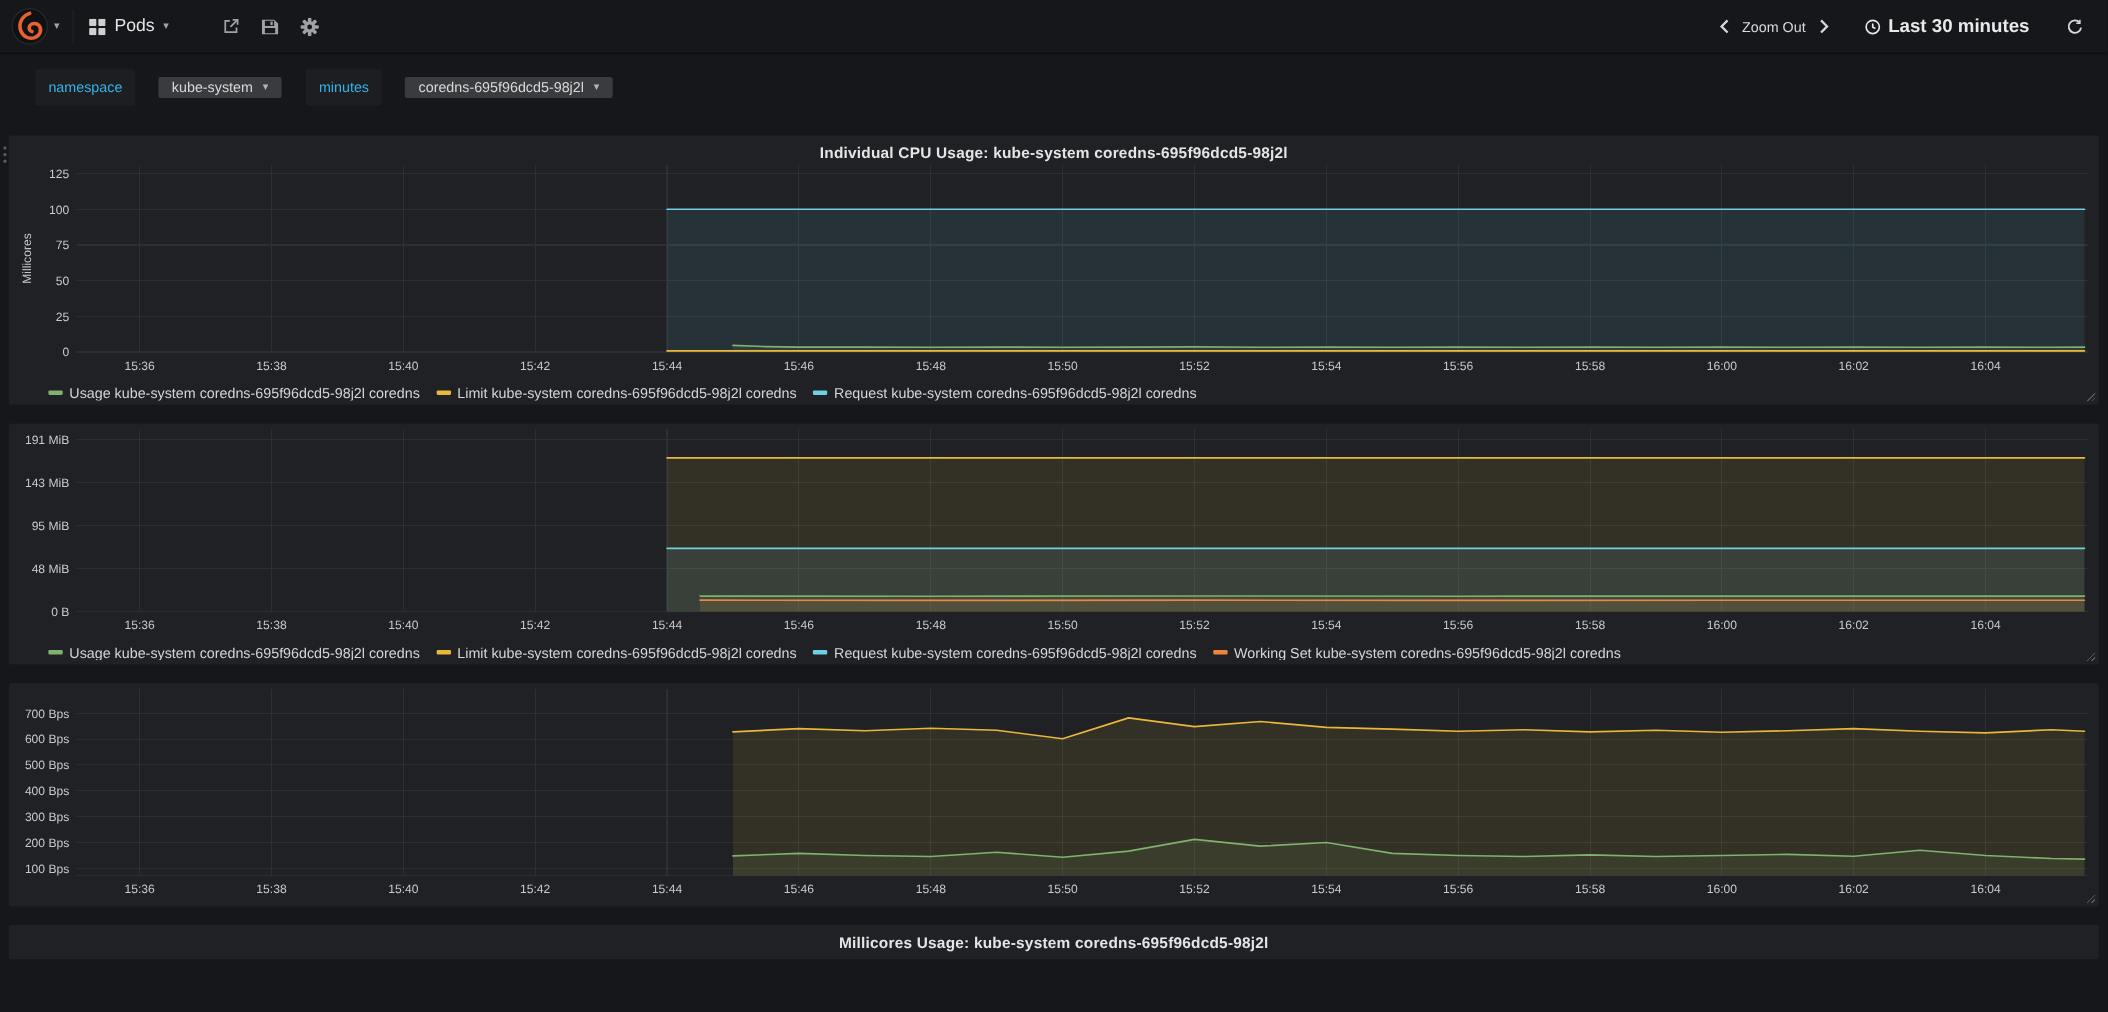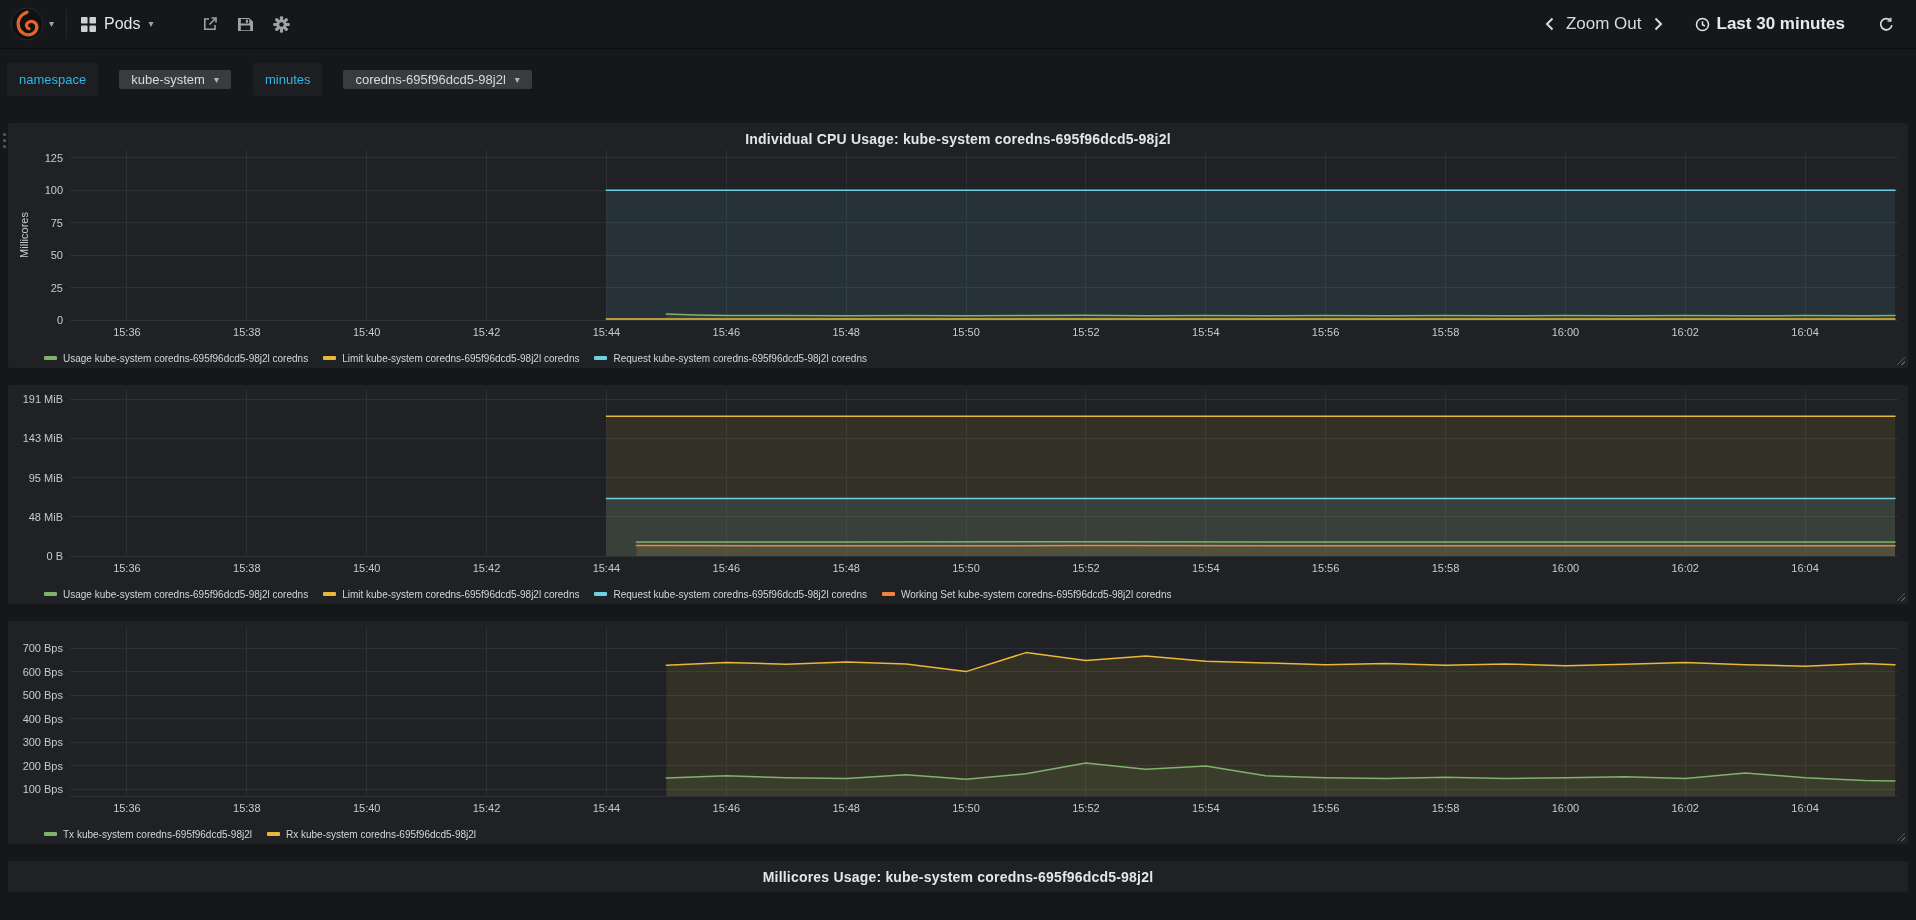--- a/index.html
+++ b/index.html
@@ -19,26 +19,26 @@
   .brand .caret { margin-left:5px; }
   .caret { font-style:normal; color:#9fa2a6; font-size:10px; line-height:1; }
   .nav-sep { width:1px; height:30px; background:#24262a; margin:0 14px 0 12px; }
   .dash-picker { display:flex; align-items:center; gap:8px; cursor:pointer; margin-right:42px; }
   .dash-picker .dash-title { font-size:16px; color:#e4e5e6; }
   .icon-btn { background:none; border:none; cursor:pointer; padding:4px 6px; margin-right:8px; display:flex; align-items:center; }
   .nav-right { margin-left:auto; display:flex; align-items:center; }
   .nav-right .icon-btn { margin:0; }
   .txt-btn {
     background:none; border:none; cursor:pointer;
-    color:#d8d9da; font-family:inherit; font-size:17px; padding:4px 6px;
+    color:#d8d9da; font-family:inherit; font-size:13px; padding:4px 6px;
     display:flex; align-items:center; gap:7px;
   }
   .time-range-btn { color:#e8e9ea; font-weight:700; font-size:17px; margin:0 22px 0 20px; }
   
-  .submenu { display:flex; align-items:center; padding:14px 0 15px 7px; }
+  .submenu { display:flex; align-items:center; padding:14px 0 15px 32px; }
   .var-group { display:flex; align-items:center; margin-right:22px; }
   .var-label {
     background:#1c1e22; color:#33b5e5; font-size:13px;
     padding:8px 12px; border-radius:2px; height:33px; display:flex; align-items:center;
   }
   .var-value {
     background:#3a3b3e; color:#d8d9da; font-size:13px;
     padding:8px 12px; border-radius:2px; height:19px; margin-left:21px;
     display:flex; align-items:center; cursor:pointer;
   }
@@ -61,21 +61,21 @@
     letter-spacing:.2px;
   }
   svg.chart { display:block; }
   svg.chart text { font-size:11px; fill:#c9cacc; font-family:"Liberation Sans", sans-serif; }
   svg.chart line.grid { stroke:#2c2f34; stroke-width:1; shape-rendering:crispEdges; }
   .legend { height:18px; margin-top:2px; padding-left:26px; white-space:nowrap; overflow:hidden; }
   .legend-item { display:inline-flex; align-items:center; margin-right:15px; cursor:pointer; }
   .legend-item .dash {
     display:inline-block; width:13px; height:4px; border-radius:1px; margin-right:6px;
   }
-  .legend-item span { font-size:10px; color:#d4d5d7; }
+  .legend-item span { font-size:13px; color:#d4d5d7; }
   .resize-handle {
     position:absolute; right:3px; bottom:3px; width:10px; height:10px; cursor:nwse-resize;
     background:repeating-linear-gradient(-45deg, rgba(0,0,0,0) 0 2px, #55575b 2px 3px);
     clip-path:polygon(100% 0, 100% 100%, 0 100%);
   }
 </style>
 </head>
 <body>
 
 <header class="navbar" data-name="navbar">
@@ -350,25 +350,18 @@
         <line x1="52" x2="1880" y1="45.9" y2="45.9" class="grid"></line>
         <text x="45" y="49.9" text-anchor="end">600 Bps</text>
         <line x1="52" x2="1880" y1="22.3" y2="22.3" class="grid"></line>
         <text x="45" y="26.3" text-anchor="end">700 Bps</text>
         <line x1="52" x2="1880" y1="170" y2="170" class="grid"></line>
         <polygon points="648.3,152.1 708.3,149.8 768.2,151.7 828.2,152.6 888.1,148.8 948.0,153.3 1008.0,147.7 1067.9,137.1 1127.8,143.2 1187.8,139.9 1247.7,149.8 1307.6,151.7 1367.6,152.6 1427.5,151.2 1487.4,152.6 1547.4,151.7 1607.3,150.7 1667.2,152.4 1727.2,147.0 1787.1,151.7 1847.0,154.5 1877.0,155.0 1877.0,170 648.3,170" fill="#7eb26d" fill-opacity="0.1"></polygon>
         <polygon points="648.3,39.3 708.3,36.4 768.2,38.3 828.2,36.0 888.1,37.9 948.0,45.6 1008.0,26.6 1067.9,34.6 1127.8,29.9 1187.8,35.3 1247.7,36.9 1307.6,38.8 1367.6,37.4 1427.5,39.3 1487.4,37.9 1547.4,39.7 1607.3,38.3 1667.2,36.4 1727.2,38.8 1787.1,40.2 1847.0,37.4 1877.0,38.8 1877.0,170 648.3,170" fill="#eab839" fill-opacity="0.1"></polygon>
         <polyline points="648.3,152.1 708.3,149.8 768.2,151.7 828.2,152.6 888.1,148.8 948.0,153.3 1008.0,147.7 1067.9,137.1 1127.8,143.2 1187.8,139.9 1247.7,149.8 1307.6,151.7 1367.6,152.6 1427.5,151.2 1487.4,152.6 1547.4,151.7 1607.3,150.7 1667.2,152.4 1727.2,147.0 1787.1,151.7 1847.0,154.5 1877.0,155.0" fill="none" stroke="#7eb26d" stroke-width="1.5" stroke-linejoin="round" stroke-linecap="round"></polyline>
         <polyline points="648.3,39.3 708.3,36.4 768.2,38.3 828.2,36.0 888.1,37.9 948.0,45.6 1008.0,26.6 1067.9,34.6 1127.8,29.9 1187.8,35.3 1247.7,36.9 1307.6,38.8 1367.6,37.4 1427.5,39.3 1487.4,37.9 1547.4,39.7 1607.3,38.3 1667.2,36.4 1727.2,38.8 1787.1,40.2 1847.0,37.4 1877.0,38.8" fill="none" stroke="#eab839" stroke-width="1.5" stroke-linejoin="round" stroke-linecap="round"></polyline>
       </svg>
-      <div class="legend" data-name="legend"><span class="legend-item" data-name="legend-item">
-          <i class="dash" data-name="legend-color-dash" style="background: rgb(126, 178, 109);"></i>
-          <span data-name="legend-series-label">Tx kube-system coredns-695f96dcd5-98j2l</span>
-        </span><span class="legend-item" data-name="legend-item">
-          <i class="dash" data-name="legend-color-dash" style="background: rgb(234, 184, 57);"></i>
-          <span data-name="legend-series-label">Rx kube-system coredns-695f96dcd5-98j2l</span>
-        </span></div>
       <div class="resize-handle" data-name="panel-resize-handle"></div>
     </section>
     <section class="panel" data-name="panel-filesystem">
       <h2 class="panel-title" data-name="panel-title">Millicores Usage: kube-system coredns-695f96dcd5-98j2l</h2>
     </section>
   </main>
 
 </body></html>

